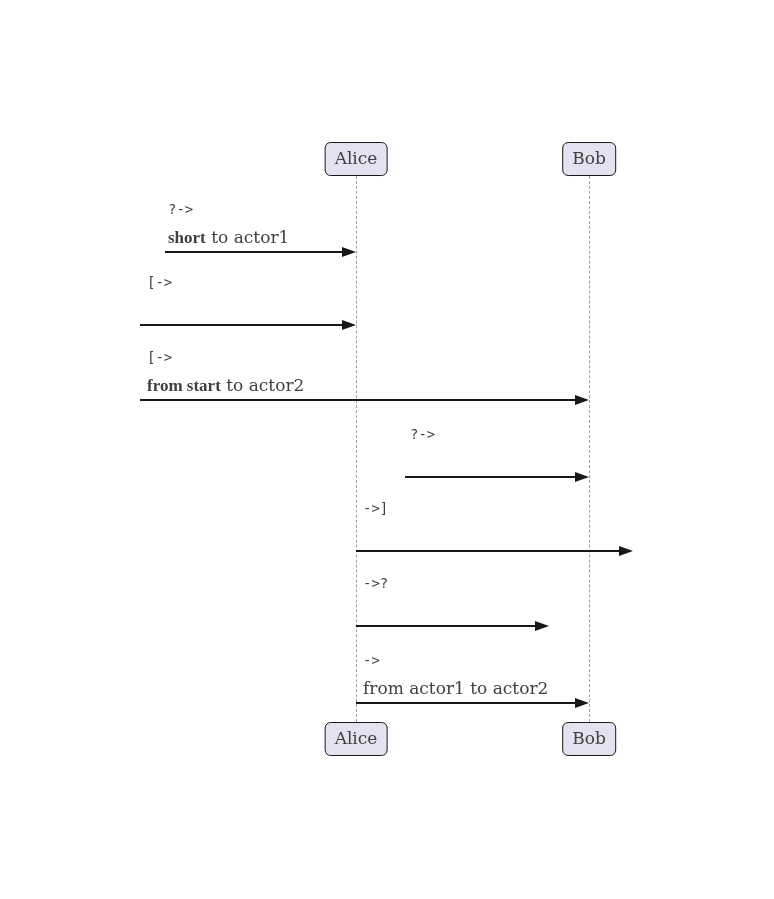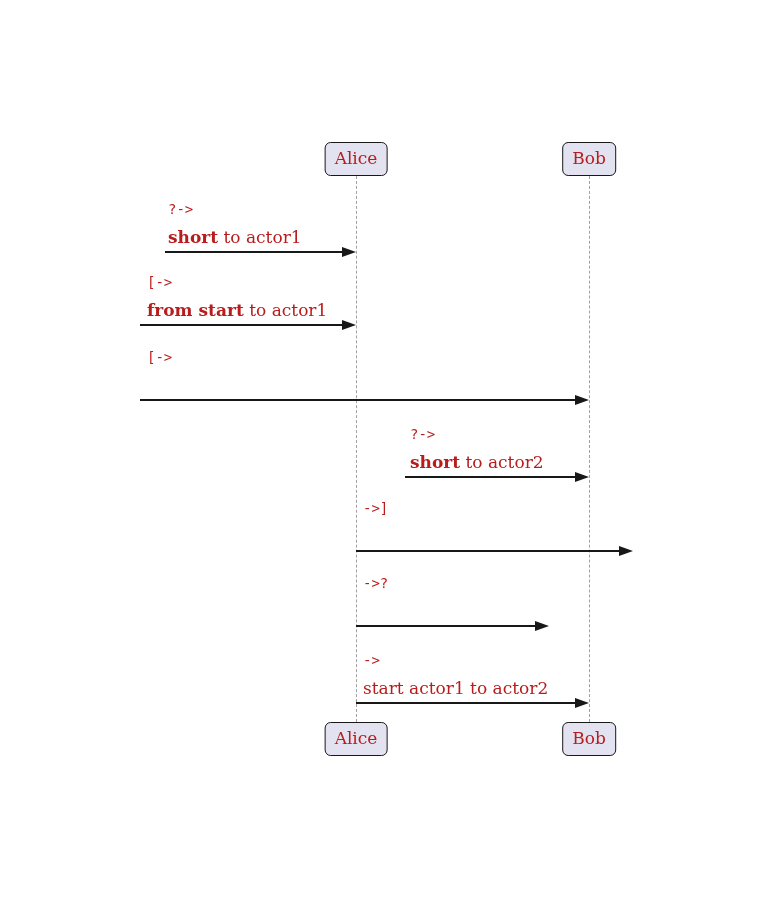--- a/index.html
+++ b/index.html
@@ -36,77 +36,76 @@
   .msg-syntax{
     font-family:"DejaVu Sans Mono", monospace;
     font-size:14px;
     line-height:17px;
     margin-bottom:9px;
   }
   .msg-text{
     font-size:17px;
     line-height:21px;
   }
-  .msg-text b{font-weight:bold;}
+  .msg-text b{font-weight:bold;font-family:Liberation Serif, serif;}
   .arrow-line{
     position:absolute;
     height:0;
     border-top:2px solid #181818;
   }
   .arrow-head{
     position:absolute;
     width:0;height:0;
     border-style:solid;
     border-color:transparent;
     border-left-color:#181818;
     border-width:5px 0 5px 14px;
   }
 </style>
 </head>
 <body>
 
-<div class="canvas" id="canvas" style="background: rgb(255, 255, 255); color: #b91c1c;">
+<div class="canvas" id="canvas" style="background: rgb(255, 255, 255); color: #404040;">
     <div class="lifeline" style="left: 356px; top: 176px; height: 546px; border-left-color: rgb(160, 160, 160);"></div>
     <div class="actor-box" style="left: 356px; top: 142px; background: rgb(226, 226, 240); border-color: rgb(24, 24, 24);">Alice</div>
     <div class="actor-box" style="left: 356px; top: 722px; background: rgb(226, 226, 240); border-color: rgb(24, 24, 24);">Alice</div>
     <div class="lifeline" style="left: 589px; top: 176px; height: 546px; border-left-color: rgb(160, 160, 160);"></div>
     <div class="actor-box" style="left: 589px; top: 142px; background: rgb(226, 226, 240); border-color: rgb(24, 24, 24);">Bob</div>
     <div class="actor-box" style="left: 589px; top: 722px; background: rgb(226, 226, 240); border-color: rgb(24, 24, 24);">Bob</div>
     <div class="msg-label" style="left: 168px; top: 201px;">
       <div class="msg-syntax">?-&gt;</div>
       <div class="msg-text"><b>short</b><span> to actor1</span></div>
     </div>
     <div class="arrow-line" style="left: 165px; top: 251px; width: 179px; border-top-color: rgb(24, 24, 24);"></div>
     <div class="arrow-head" style="left: 342px; top: 247px; border-left-color: rgb(24, 24, 24);"></div>
     <div class="msg-label" style="left: 147px; top: 274px;">
       <div class="msg-syntax">[-&gt;</div>
-      <div class="msg-text"><b>from start</b><span> to actor1</span></div>
     </div>
     <div class="arrow-line" style="left: 140px; top: 324px; width: 204px; border-top-color: rgb(24, 24, 24);"></div>
     <div class="arrow-head" style="left: 342px; top: 320px; border-left-color: rgb(24, 24, 24);"></div>
     <div class="msg-label" style="left: 147px; top: 349px;">
       <div class="msg-syntax">[-&gt;</div>
+      <div class="msg-text"><b>from start</b><span> to actor2</span></div>
     </div>
     <div class="arrow-line" style="left: 140px; top: 399px; width: 437px; border-top-color: rgb(24, 24, 24);"></div>
     <div class="arrow-head" style="left: 575px; top: 395px; border-left-color: rgb(24, 24, 24);"></div>
     <div class="msg-label" style="left: 410px; top: 426px;">
       <div class="msg-syntax">?-&gt;</div>
-      <div class="msg-text"><b>short</b><span> to actor2</span></div>
     </div>
     <div class="arrow-line" style="left: 405px; top: 476px; width: 172px; border-top-color: rgb(24, 24, 24);"></div>
     <div class="arrow-head" style="left: 575px; top: 472px; border-left-color: rgb(24, 24, 24);"></div>
     <div class="msg-label" style="left: 363px; top: 500px;">
       <div class="msg-syntax">-&gt;]</div>
     </div>
     <div class="arrow-line" style="left: 356px; top: 550px; width: 265px; border-top-color: rgb(24, 24, 24);"></div>
     <div class="arrow-head" style="left: 619px; top: 546px; border-left-color: rgb(24, 24, 24);"></div>
     <div class="msg-label" style="left: 363px; top: 575px;">
       <div class="msg-syntax">-&gt;?</div>
     </div>
     <div class="arrow-line" style="left: 356px; top: 625px; width: 181px; border-top-color: rgb(24, 24, 24);"></div>
     <div class="arrow-head" style="left: 535px; top: 621px; border-left-color: rgb(24, 24, 24);"></div>
     <div class="msg-label" style="left: 363px; top: 652px;">
       <div class="msg-syntax">-&gt;</div>
-      <div class="msg-text"><span>start actor1 to actor2</span></div>
+      <div class="msg-text"><span>from actor1 to actor2</span></div>
     </div>
     <div class="arrow-line" style="left: 356px; top: 702px; width: 221px; border-top-color: rgb(24, 24, 24);"></div>
     <div class="arrow-head" style="left: 575px; top: 698px; border-left-color: rgb(24, 24, 24);"></div>
   </div>
 
 </body></html>

